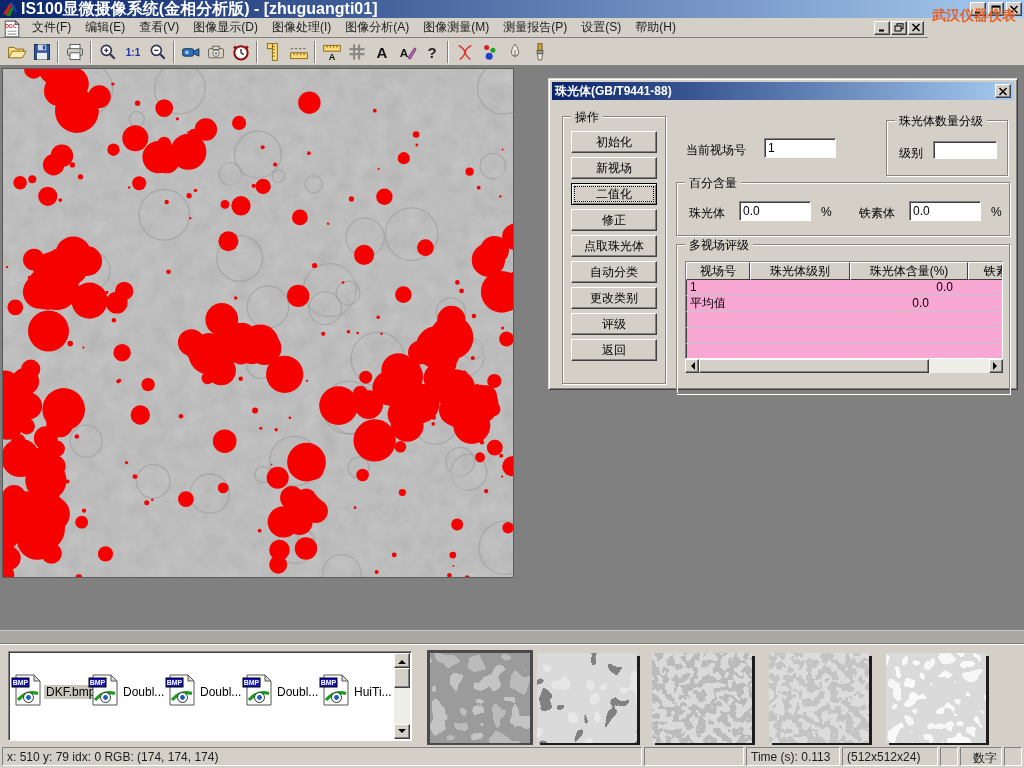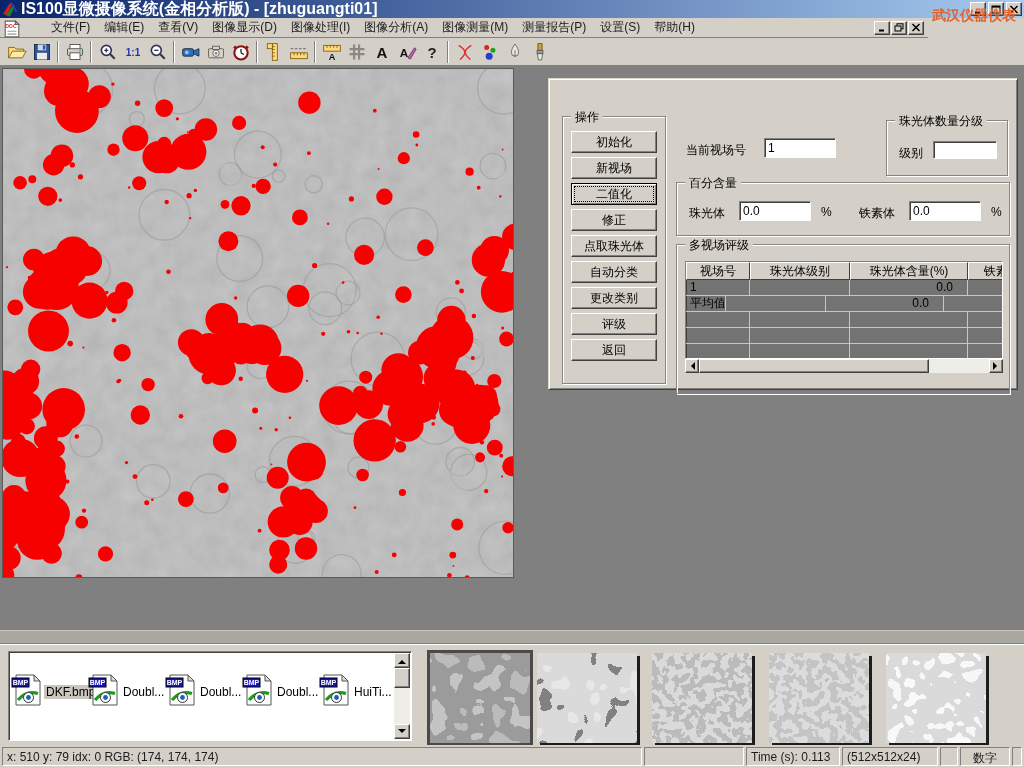--- a/index.html
+++ b/index.html
@@ -15,21 +15,21 @@
   
   .titlebar { position:absolute; left:0; top:0; width:1024px; height:18px;
     background:linear-gradient(to right,#0a246a,#a6caf0); display:flex; align-items:center; padding:0 2px; }
   .title-icon { width:16px; height:16px; margin-right:3px; flex:none; }
   .title-text { color:#fff; font-weight:bold; font-size:16px; white-space:nowrap; flex:1; }
   .win-btns { display:flex; gap:2px; }
   .wbtn { width:16px; height:14px; display:flex; align-items:center; justify-content:center; padding:0; cursor:default; }
 
   
   .menubar { position:absolute; left:0; top:18px; width:928px; height:20px; background:#d4d0c8;
-    display:flex; align-items:center; border-bottom:1px solid #808080;gap:19px; }
+    display:flex; align-items:center; border-bottom:1px solid #808080; }
   .doc-icon { width:18px; height:16px; margin:0 4px 0 3px; flex:none; }
   .menu-items { display:flex; flex:1; }
   .menu-item { padding:2px 7px; color:#1c1c1c; white-space:nowrap; }
   .mdi-btns { display:flex; gap:1px; margin-right:4px; }
 
   
   .toolbar { position:absolute; left:0; top:38px; width:1024px; height:28px; background:#d4d0c8;
     display:flex; align-items:center; padding-left:4px; border-bottom:1px solid #808080; }
   .tbtn { width:25px; height:24px; background:#d4d0c8; border:1px solid #d4d0c8; display:flex; align-items:center; justify-content:center; }
   .tbtn svg { width:20px; height:20px; }
@@ -48,21 +48,21 @@
   .dlg-title span { flex:1; }
   .dlg-close { width:16px; height:14px; display:flex; align-items:center; justify-content:center; padding:0; }
   .dlg-body { position:absolute; left:3px; top:21px; right:3px; bottom:3px; }
   .op-btn { position:relative; display:block; width:86px; height:22px; margin:4px auto 0; text-align:center; line-height:20px; color:#000; font-size:12px; }
   .op-btn.active { border:1px solid #000; outline:1px dotted #000; outline-offset:-4px; box-shadow:inset 1px 1px 0 #fff, inset -1px -1px 0 #808080; }
   .fld { position:absolute; height:20px; font-size:12px; padding:2px 3px; color:#000; background:#fff;
     border:1px solid; border-color:#808080 #fff #fff #808080; box-shadow:inset 1px 1px 0 #404040; }
   .lbl { position:absolute; color:#000; white-space:nowrap; }
 
   
-  .grid { position:absolute; left:8px; top:16px; width:318px; height:98px; background:#737373; overflow:hidden;
+  .grid { position:absolute; left:8px; top:16px; width:318px; height:98px; background:#f9a8d4; overflow:hidden;
     border:1px solid; border-color:#808080 #fff #fff #808080; box-shadow:inset 1px 1px 0 #404040; }
   .grid-head { display:flex; height:18px; }
   .gh-cell { flex:none; background:#d4d0c8; border:1px solid; border-color:#fff #404040 #404040 #fff;
     text-align:center; line-height:16px; overflow:hidden; white-space:nowrap; }
   .grid-row { display:flex; height:16px; }
   .g-cell { flex:none; border-right:1px solid #c6c6c6; border-bottom:1px solid #c6c6c6; white-space:nowrap; overflow:hidden;
     line-height:15px; padding:0 4px; color:#000; }
   .g-cell.num { text-align:right; padding-right:14px; }
   .hscroll { position:absolute; left:8px; top:114px; width:318px; height:14px; background:#efede7; display:flex; }
   .sb-btn { width:14px; height:14px; flex:none; display:flex; align-items:center; justify-content:center; }
@@ -686,20 +686,28 @@
           <circle cx="345.5" cy="262.7" r="1.8"></circle>
           <circle cx="81.0" cy="441.6" r="2.2"></circle>
           <circle cx="413.8" cy="76.0" r="1.4"></circle>
           <circle cx="4.0" cy="198.2" r="1.1"></circle>
         </g>
       </svg>
   </div>
 </div>
 
 <div class="dialog">
+  <div class="dlg-title">
+    <span>珠光体(GB/T9441-88)</span>
+    <button class="dlg-close raised">
+        <svg viewBox="0 0 10 9" width="10" height="9">
+          <path d="M1.5 1 L8.5 8 M8.5 1 L1.5 8" stroke="#000" stroke-width="1.5"></path>
+        </svg>
+      </button>
+  </div>
   <div class="dlg-body">
 
     <div class="groupbox" style="left:10px; top:16px; width:104px; height:268px;">
       <span class="legend">操作</span>
       <div id="op-buttons" style="padding-top:10px;">
           <button class="op-btn raised">初始化</button>
           <button class="op-btn raised">新视场</button>
           <button class="op-btn raised active">二值化</button>
           <button class="op-btn raised">修正</button>
           <button class="op-btn raised">点取珠光体</button>
@@ -1010,15 +1018,15 @@
       </div>
     </div>
 </div>
 
 <div class="statusbar">
   <div class="status-cell" style="width:640px;">x: 510 y: 79 idx: 0  RGB: (174, 174, 174)</div>
   <div class="status-cell" style="width:100px;"></div>
   <div class="status-cell" style="width:94px;">Time (s): 0.113</div>
   <div class="status-cell" style="width:96px;">(512x512x24)</div>
   <div class="status-cell" style="width:18px;"></div>
-  <div class="status-cell" style="width:50px; text-align:center;">数字</div>
+  <div class="status-cell" style="width:42px; text-align:right;">数字</div>
   <div class="status-cell" style="flex:1;"></div>
 </div>
 
 </body></html>

